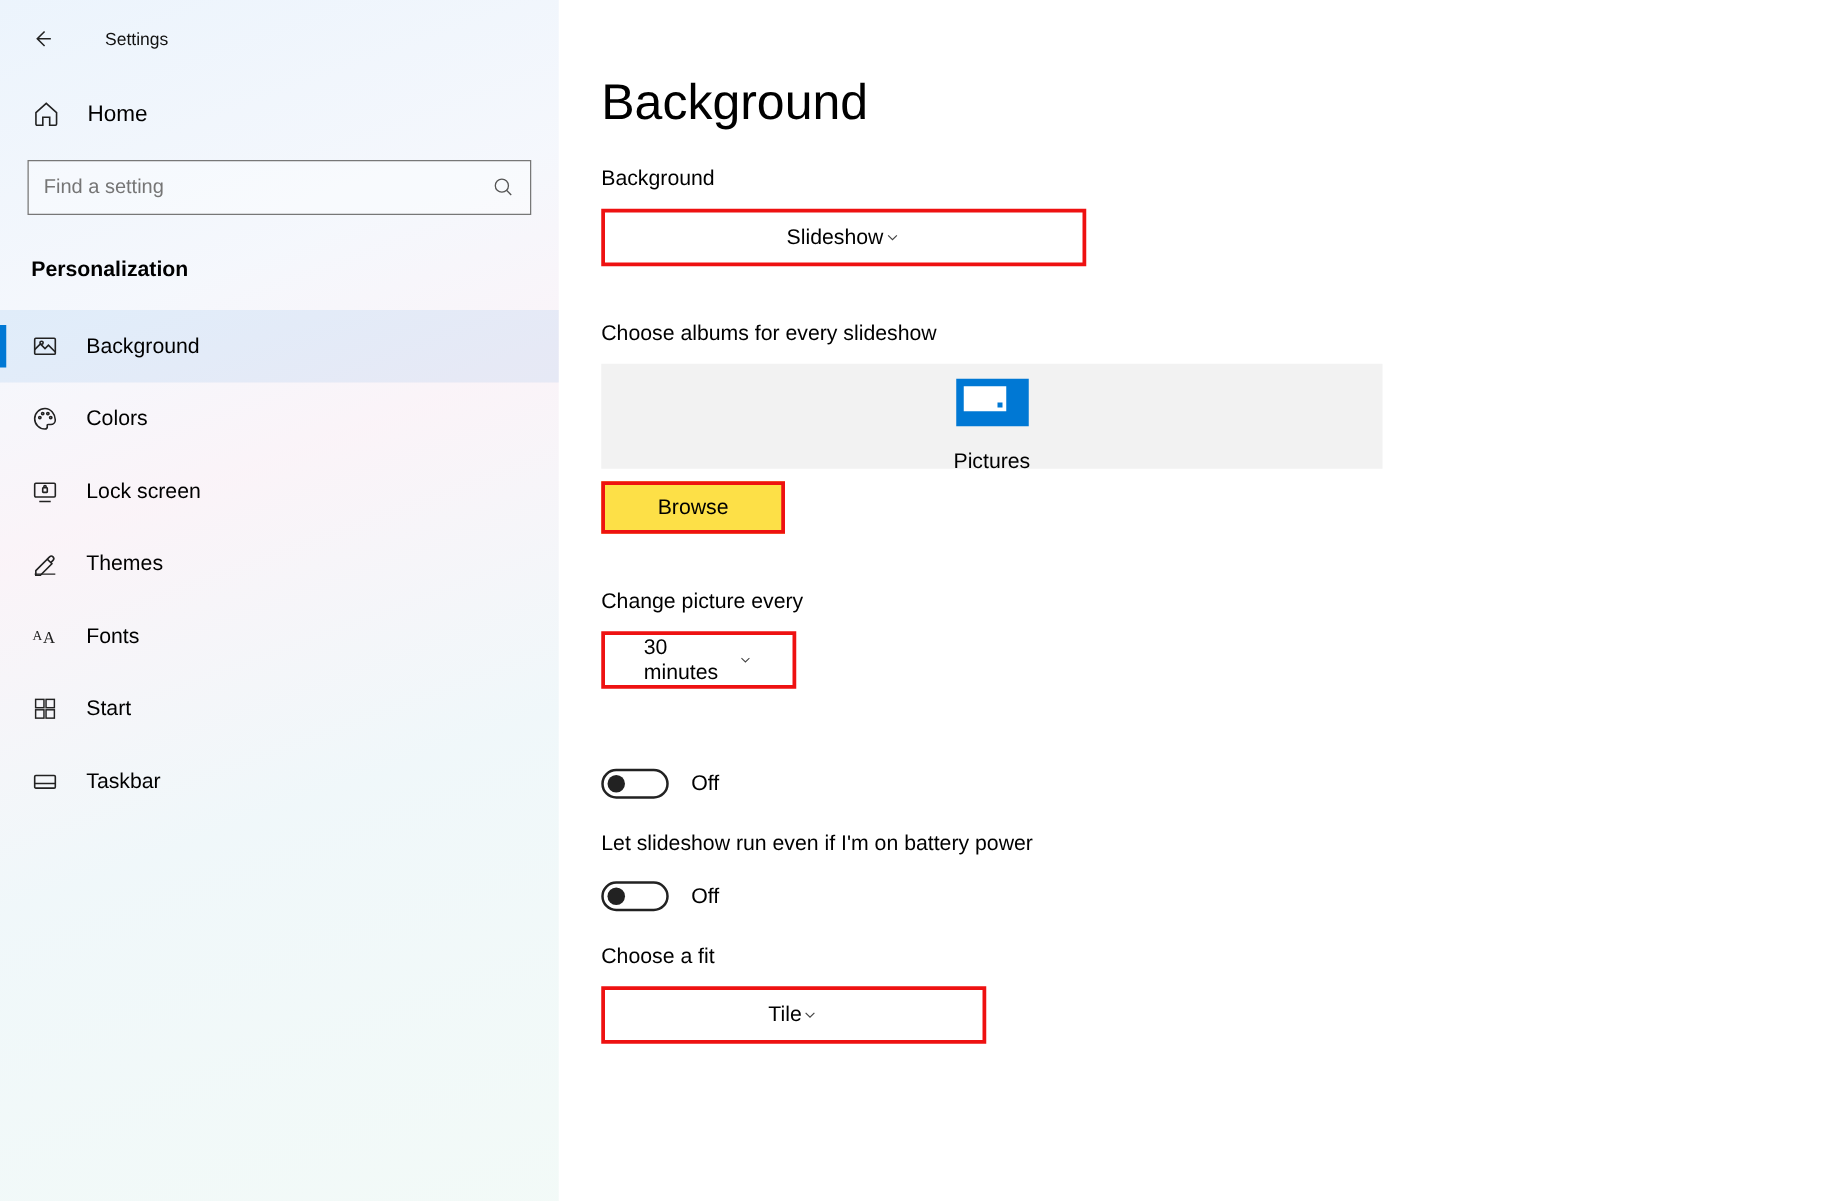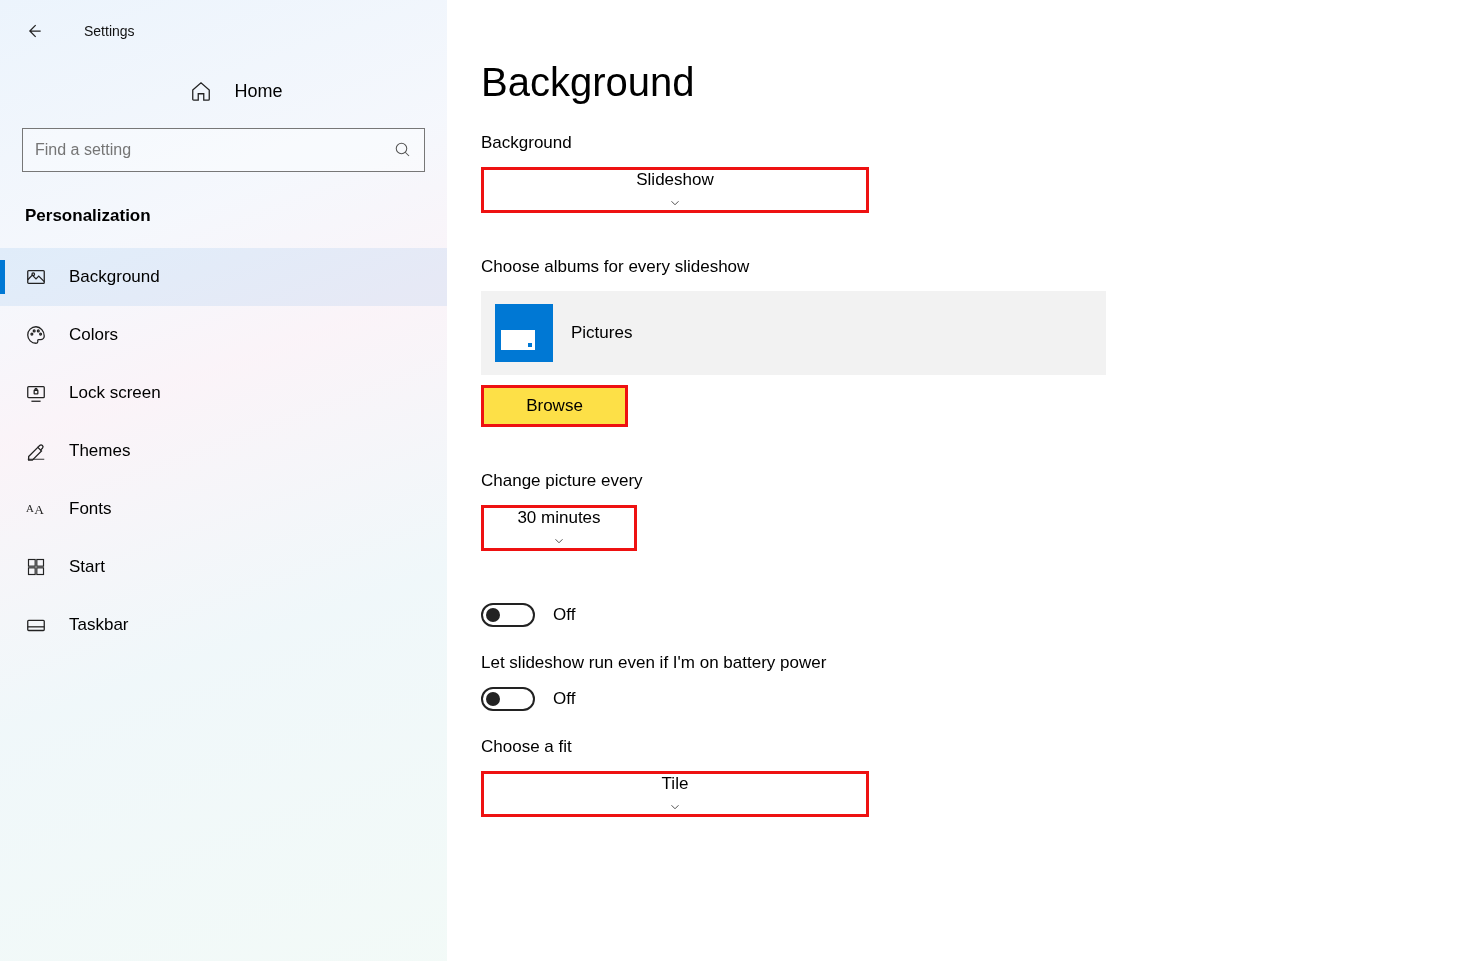--- a/index.html
+++ b/index.html
@@ -22,21 +22,21 @@
         rgba(235,240,250,0.5) 25%,
         rgba(245,230,240,0.45) 40%,
         rgba(225,240,245,0.5) 65%,
         rgba(230,245,240,0.5) 100%);
     position: relative;
     padding-top: 12px;
   }
   .titlebar { display:flex; align-items:center; height:38px; padding-left:22px; gap:38px; }
   .back-btn { width:24px; height:24px; display:flex; align-items:center; justify-content:center; cursor:pointer; }
   .app-title { font-size:14px; color:#111; }
-  .home-row { display:flex; align-items:center; gap:22px; padding:30px 0 20px 26px;justify-content:center; }
+  .home-row { display:flex; align-items:center; gap:22px; padding:30px 0 20px 26px; }
   .home-label { font-size:18px; }
   .search-wrap { margin: 6px 22px 0 22px; }
   .search-box {
     width:100%; height:44px; border:1px solid #777; background:rgba(255,255,255,0.35);
     display:flex; align-items:center; padding:0 12px; justify-content:space-between;
   }
   .search-input {
     border:none; background:transparent; outline:none; font-size:16px; color:#555; flex:1;
     font-family:inherit;
   }
@@ -49,48 +49,47 @@
     content:""; position:absolute; left:0; top:12px; bottom:12px; width:5px; background:#0078d4;
   }
   .nav-item.active { background:rgba(0,120,212,0.08); }
   .nav-icon { width:22px; height:22px; display:flex; align-items:center; justify-content:center; flex-shrink:0; }
 
   
   .main { flex:1; padding:60px 40px 0 34px; overflow:auto; }
   .page-title { font-size:40px; font-weight:300; margin-bottom:28px; letter-spacing:0px; }
   .group-label { font-size:17px; margin-bottom:14px; }
   .dropdown {
-    height:46px; display:flex; align-items:center; justify-content:space-between;
+    height:46px; display:flex; align-items:center; justify-content:center;
     padding:0 31px; font-size:17px; cursor:pointer; background:#fff;
     border:1px solid #999;
-    flex-direction:column;
   }
   .dropdown.highlight { border:3px solid #e11; }
   .bg-dropdown { width:388px; }
-  .fit-dropdown { width:388px; }
+  .fit-dropdown { width:308px; }
   .interval-dropdown { width:156px; }
   .interval-dropdown.highlight { border:3px solid #e11; }
   .spacer-lg { height:44px; }
   .spacer-md { height:26px; }
   .album-card {
     width:625px; height:84px; background:#f2f2f2; display:flex; align-items:center;
-    padding:12px 14px; gap:18px;
+    padding:12px 14px; gap:18px;flex-direction:column;
   }
   .album-thumb {
     width:58px; height:58px; background:#0078d4; display:flex; align-items:flex-end; padding:6px;
   }
   .album-thumb-inner { width:34px; height:20px; background:#fff; margin-bottom:6px; position:relative; }
   .album-thumb-inner::after { content:""; position:absolute; right:3px; bottom:3px; width:4px; height:4px; background:#0078d4; }
   .album-name { font-size:17px; }
   .browse-btn {
     width:147px; height:42px; background:#fde047; border:3px solid #e11;
     display:flex; align-items:center; justify-content:center; font-size:17px; cursor:pointer;
     margin-top:10px;
   }
-  .toggle-row { display:flex; align-items:center; gap:18px; margin-top:8px; }
+  .toggle-row { display:flex; align-items:center; gap:18px; margin-top:20px; }
   .toggle {
     width:54px; height:24px; border:2px solid #222; border-radius:14px; position:relative;
     cursor:pointer; background:#fff;
   }
   .toggle::after {
     content:""; position:absolute; left:3px; top:3px; width:14px; height:14px; background:#222; border-radius:50%;
   }
   .toggle-label { font-size:17px; }
   .chev { width:14px; height:14px; }
 </style>

